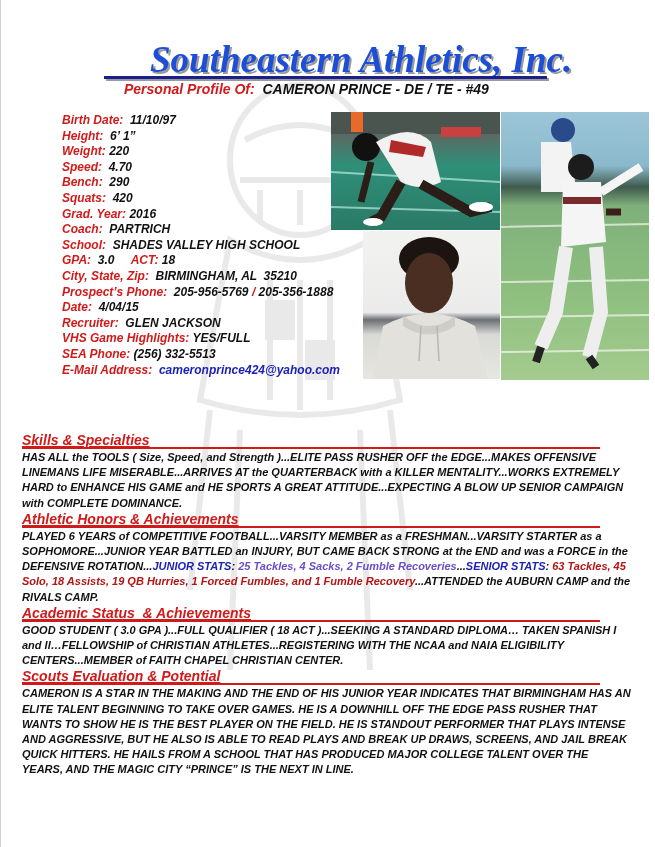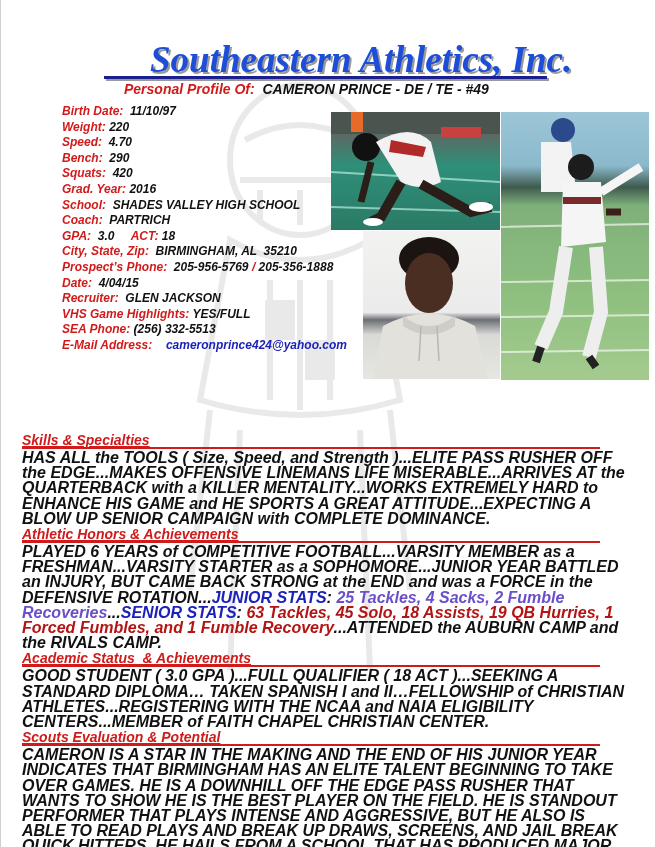--- a/index.html
+++ b/index.html
@@ -16,36 +16,36 @@
     text-shadow: 2px 2px 0 #9a9a9a;
     margin-left: 46px;
   }
   .title-underline { position: absolute; left: 104px; top: 76px; width: 443px; height: 3px; background: #1a1f8c; box-shadow: 2px 2px 0 #9a9a9a; }
   .subtitle {
     position: absolute; left: 124px; top: 81px; font-size: 14px; font-weight: bold; font-style: italic; white-space: nowrap; text-align: right;
   }
   .subtitle .lbl { color: #d11a1a; }
   .subtitle .val { color: #111; }
 
-  .info { position: absolute; left: 62px; top: 104px; font-size: 12px; font-weight: bold; font-style: italic; line-height: 15.6px; }
+  .info { position: absolute; left: 62px; top: 113px; font-size: 12px; font-weight: bold; font-style: italic; line-height: 15.6px; }
   .info .row { white-space: nowrap; }
   .info .lbl { color: #d11a1a; }
   .info .val { color: #111; }
-  .info .email { color: #1c22b8; margin-left: 7px; }
+  .info .email { color: #1c22b8; }
   .info .slash { color: #d11a1a; }
 
   .photo { position: absolute; overflow: hidden; }
   .photo-1 { left: 331px; top: 112px; width: 169px; height: 118px; background: linear-gradient(180deg, #3b4b45 0%, #5b6a64 20%, #2f8f78 45%, #2a7a67 100%); }
   .photo-2 { left: 501px; top: 112px; width: 148px; height: 268px; background: linear-gradient(180deg, #9cc6d8 0%, #8bb9cc 20%, #3f5a4e 28%, #7fb07a 35%, #8fc080 70%, #a4cb8f 100%); }
   .photo-3 { left: 363px; top: 231px; width: 137px; height: 148px; background: linear-gradient(180deg, #f2f2f0 0%, #ebebeb 55%, #6c6f74 60%, #d9d9d6 70%, #e6e6e3 100%); }
 
   .sections { position: absolute; left: 22px; top: 432px; width: 610px; }
   .sec-head { position: relative; font-size: 14px; font-weight: bold; font-style: italic; color: #d11a1a; text-decoration: underline; line-height: 16px; height: 16px; }
   .sec-head .rule { position: absolute; left: 0; top: 15px; width: 578px; height: 2px; background: #d11a1a; }
-  .sec-body { font-size: 16px; font-weight: bold; font-style: italic; color: #111; line-height: 15.2px; margin-top: 2px; }
+  .sec-body { font-size: 11px; font-weight: bold; font-style: italic; color: #111; line-height: 15.2px; margin-top: 2px; }
   .c-blue { color: #1c22b8; }
   .c-purple { color: #6a4fc9; }
   .c-red { color: #b31414; }
 </style>
 </head>
 <body>
 
 <div class="page-edge"></div>
 
 <svg class="watermark" viewBox="0 0 300 640">
@@ -67,27 +67,28 @@
 
 <div class="title">Southeastern Athletics, Inc.</div>
 <div class="title-underline"></div>
 <div class="subtitle">
   <span class="lbl">Personal  Profile Of:</span>&nbsp;
   <span class="val">CAMERON PRINCE - DE / TE - #49</span>
 </div>
 
 <div class="info">
   <div class="row"><span class="lbl">Birth Date:</span>&nbsp; <span class="val">11/10/97</span></div>
+  <div class="row"><span class="lbl">Height:</span>&nbsp; <span class="val">6’ 1”</span></div>
   <div class="row"><span class="lbl">Weight:</span> <span class="val">220</span></div>
   <div class="row"><span class="lbl">Speed:</span>&nbsp; <span class="val">4.70</span></div>
   <div class="row"><span class="lbl">Bench:</span>&nbsp; <span class="val">290</span></div>
   <div class="row"><span class="lbl">Squats:</span>&nbsp; <span class="val">420</span></div>
   <div class="row"><span class="lbl">Grad. Year:</span> <span class="val">2016</span></div>
+  <div class="row"><span class="lbl">Coach:</span>&nbsp; <span class="val">PARTRICH</span></div>
   <div class="row"><span class="lbl">School:</span>&nbsp; <span class="val">SHADES VALLEY HIGH SCHOOL</span></div>
-  <div class="row"><span class="lbl">Coach:</span>&nbsp; <span class="val">PARTRICH</span></div>
   <div class="row"><span class="lbl">GPA:</span>&nbsp; <span class="val">3.0</span>&nbsp;&nbsp;&nbsp;&nbsp; <span class="lbl">ACT:</span> <span class="val">18</span></div>
   <div class="row"><span class="lbl">City, State, Zip:</span>&nbsp; <span class="val" style="white-space:pre">BIRMINGHAM, AL  35210</span></div>
   <div class="row"><span class="lbl">Prospect’s Phone:</span>&nbsp; <span class="val">205-956-5769</span> <span class="slash">/</span> <span class="val">205-356-1888</span></div>
   <div class="row"><span class="lbl">Date:</span>&nbsp; <span class="val">4/04/15</span></div>
   <div class="row"><span class="lbl">Recruiter:</span>&nbsp; <span class="val">GLEN JACKSON</span></div>
   <div class="row"><span class="lbl">VHS Game Highlights:</span> <span class="val">YES/FULL</span></div>
   <div class="row"><span class="lbl">SEA Phone:</span> <span class="val">(256) 332-5513</span></div>
   <div class="row"><span class="lbl">E-Mail Address:</span>&nbsp; <span class="email">cameronprince424@yahoo.com</span></div>
 </div>
 

